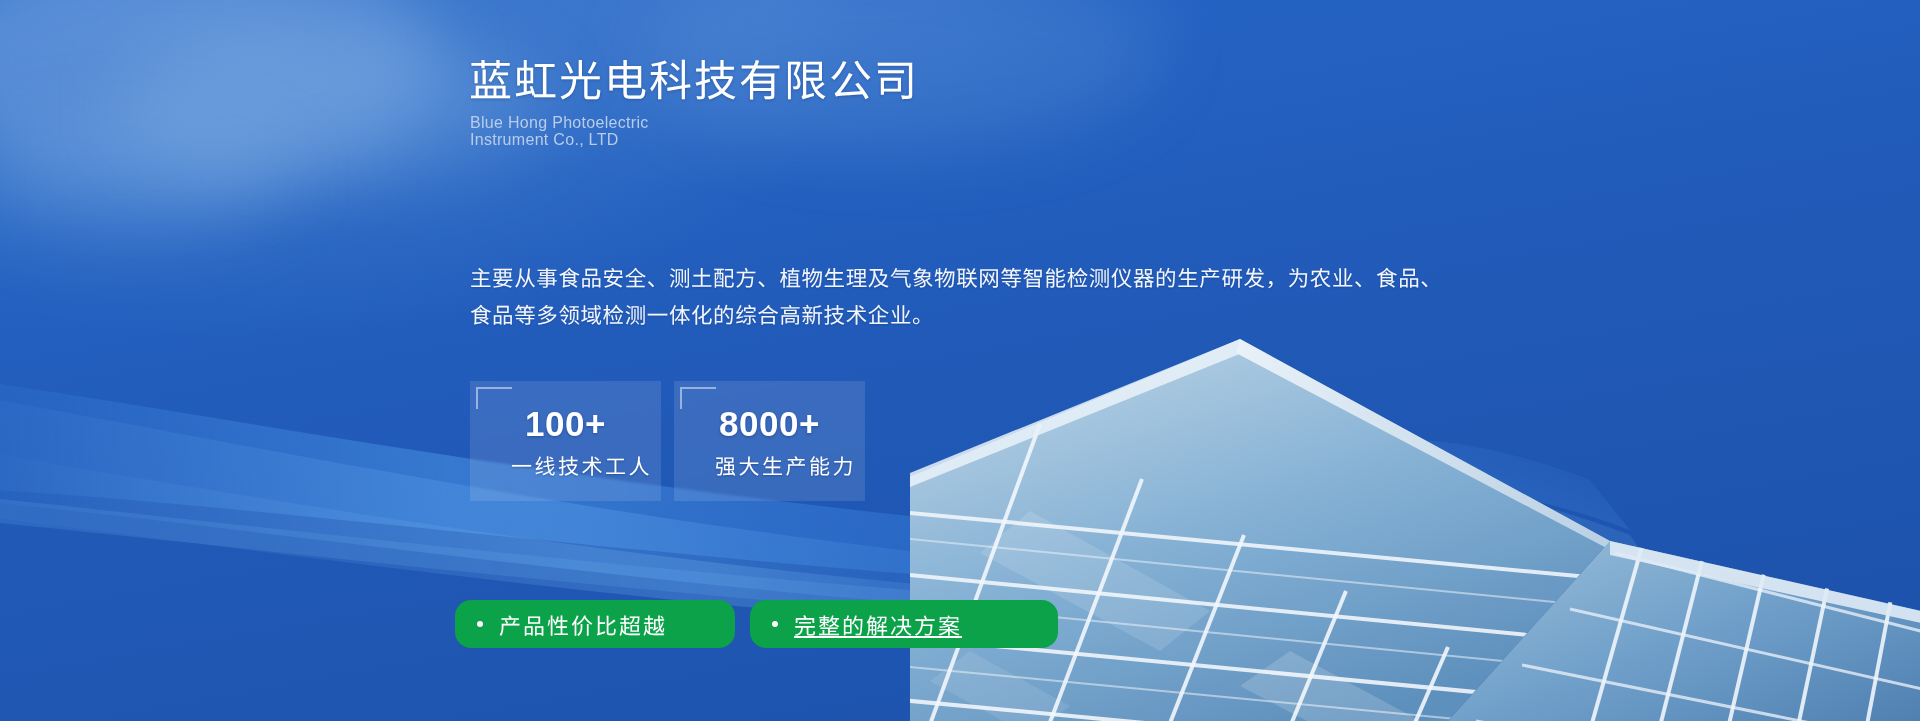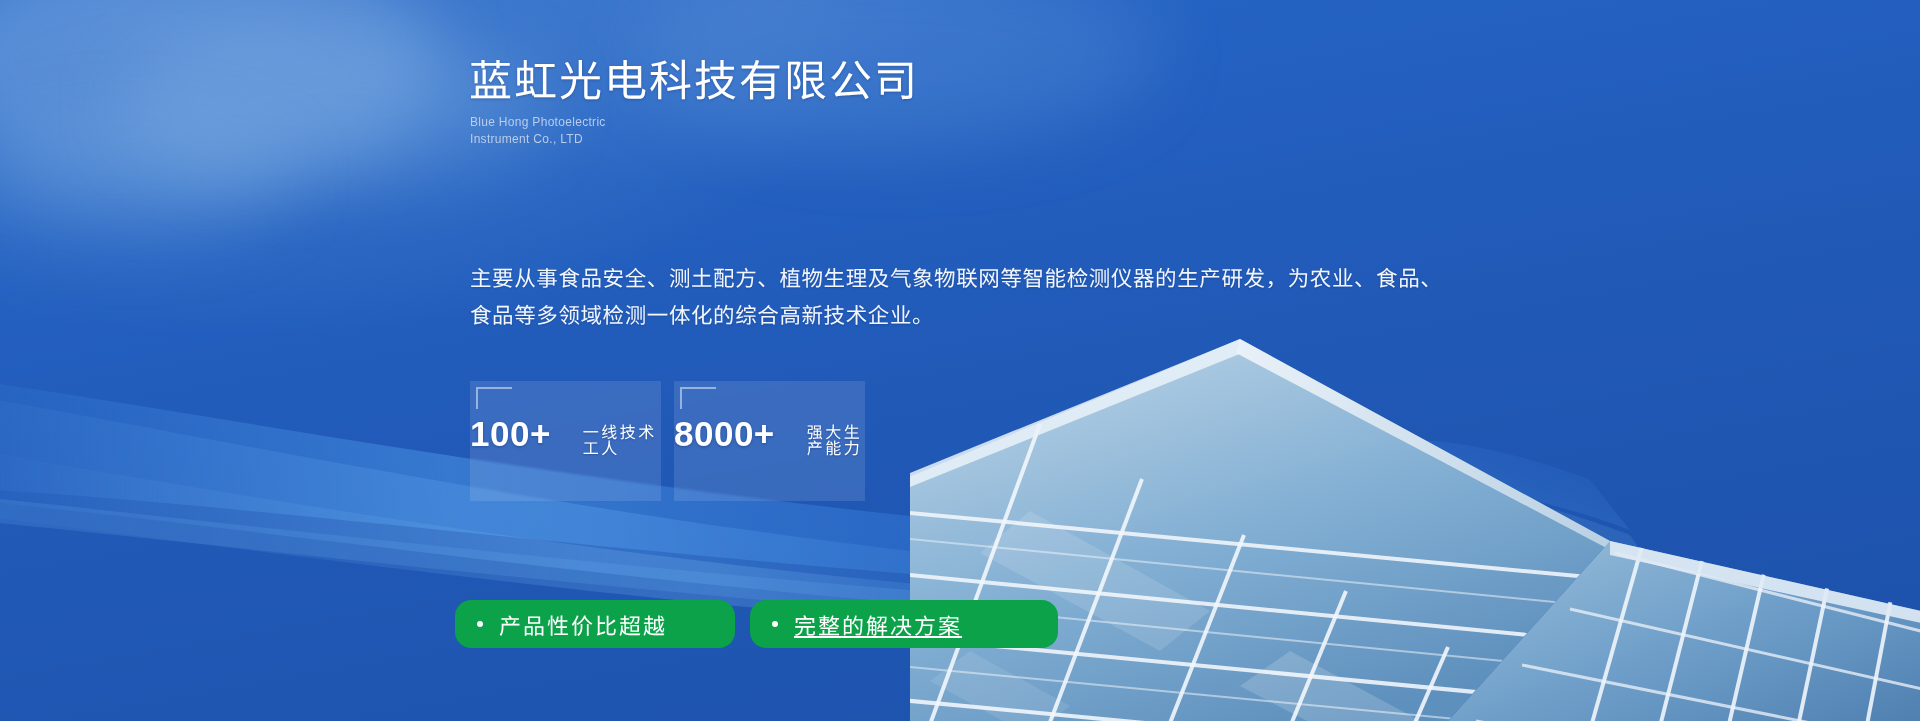--- a/index.html
+++ b/index.html
@@ -38,52 +38,52 @@
   
   .content{position:absolute;left:0;top:0;width:1920px;height:508px;}
 
   .title{
     position:absolute;left:469px;top:46px;
     font-size:43px;font-weight:400;color:#ffffff;letter-spacing:2px;
     white-space:nowrap;text-shadow:0 1px 3px rgba(0,20,60,.25);
   }
   .subtitle{
     position:absolute;left:470px;top:114px;
-    font-size:12px;line-height:17px;color:#b9ccea;letter-spacing:.3px;
+    font-size:16px;line-height:17px;color:#b9ccea;letter-spacing:.3px;
     font-weight:400;
   }
 
   .para{
     position:absolute;color:#f2f6fd;font-size:21.5px;line-height:37px;
     letter-spacing:.6px;font-weight:400;width:985px;
     text-shadow:0 1px 2px rgba(0,20,60,.22);
   }
   .para-1{left:470px;top:177px;}
   .para-2{left:470px;top:261px;}
 
   
   .stats{position:absolute;left:470px;top:381px;display:flex;gap:13px;}
   .stat{
     position:relative;width:191px;height:120px;
     background:rgba(255,255,255,0.115);
-    display:flex;flex-direction:row;align-items:center;justify-content:center;
+    display:flex;flex-direction:column;align-items:center;justify-content:center;
     backdrop-filter:blur(1px);
   }
   .stat::before{
     content:"";position:absolute;left:6px;top:6px;width:34px;height:20px;
     border-left:2px solid rgba(255,255,255,.48);
     border-top:2px solid rgba(255,255,255,.48);
   }
   .stat-num{
     font-size:35px;font-weight:700;color:#ffffff;line-height:1;
     letter-spacing:.5px;margin-bottom:15px;
     text-shadow:0 1px 3px rgba(0,20,60,.3);
   }
   .stat-label{
-    font-size:16px;color:#ffffff;letter-spacing:2.5px;line-height:1;
+    font-size:21px;color:#ffffff;letter-spacing:2.5px;line-height:1;
     text-shadow:0 1px 2px rgba(0,20,60,.28);
     margin-left:32px;
   }
 
   
   .tags{position:absolute;left:455px;top:600px;display:flex;gap:15px;}
   .tag{
     height:48px;display:flex;align-items:center;
     background:#0ba24a;color:#ffffff;
     font-size:22px;letter-spacing:2px;

